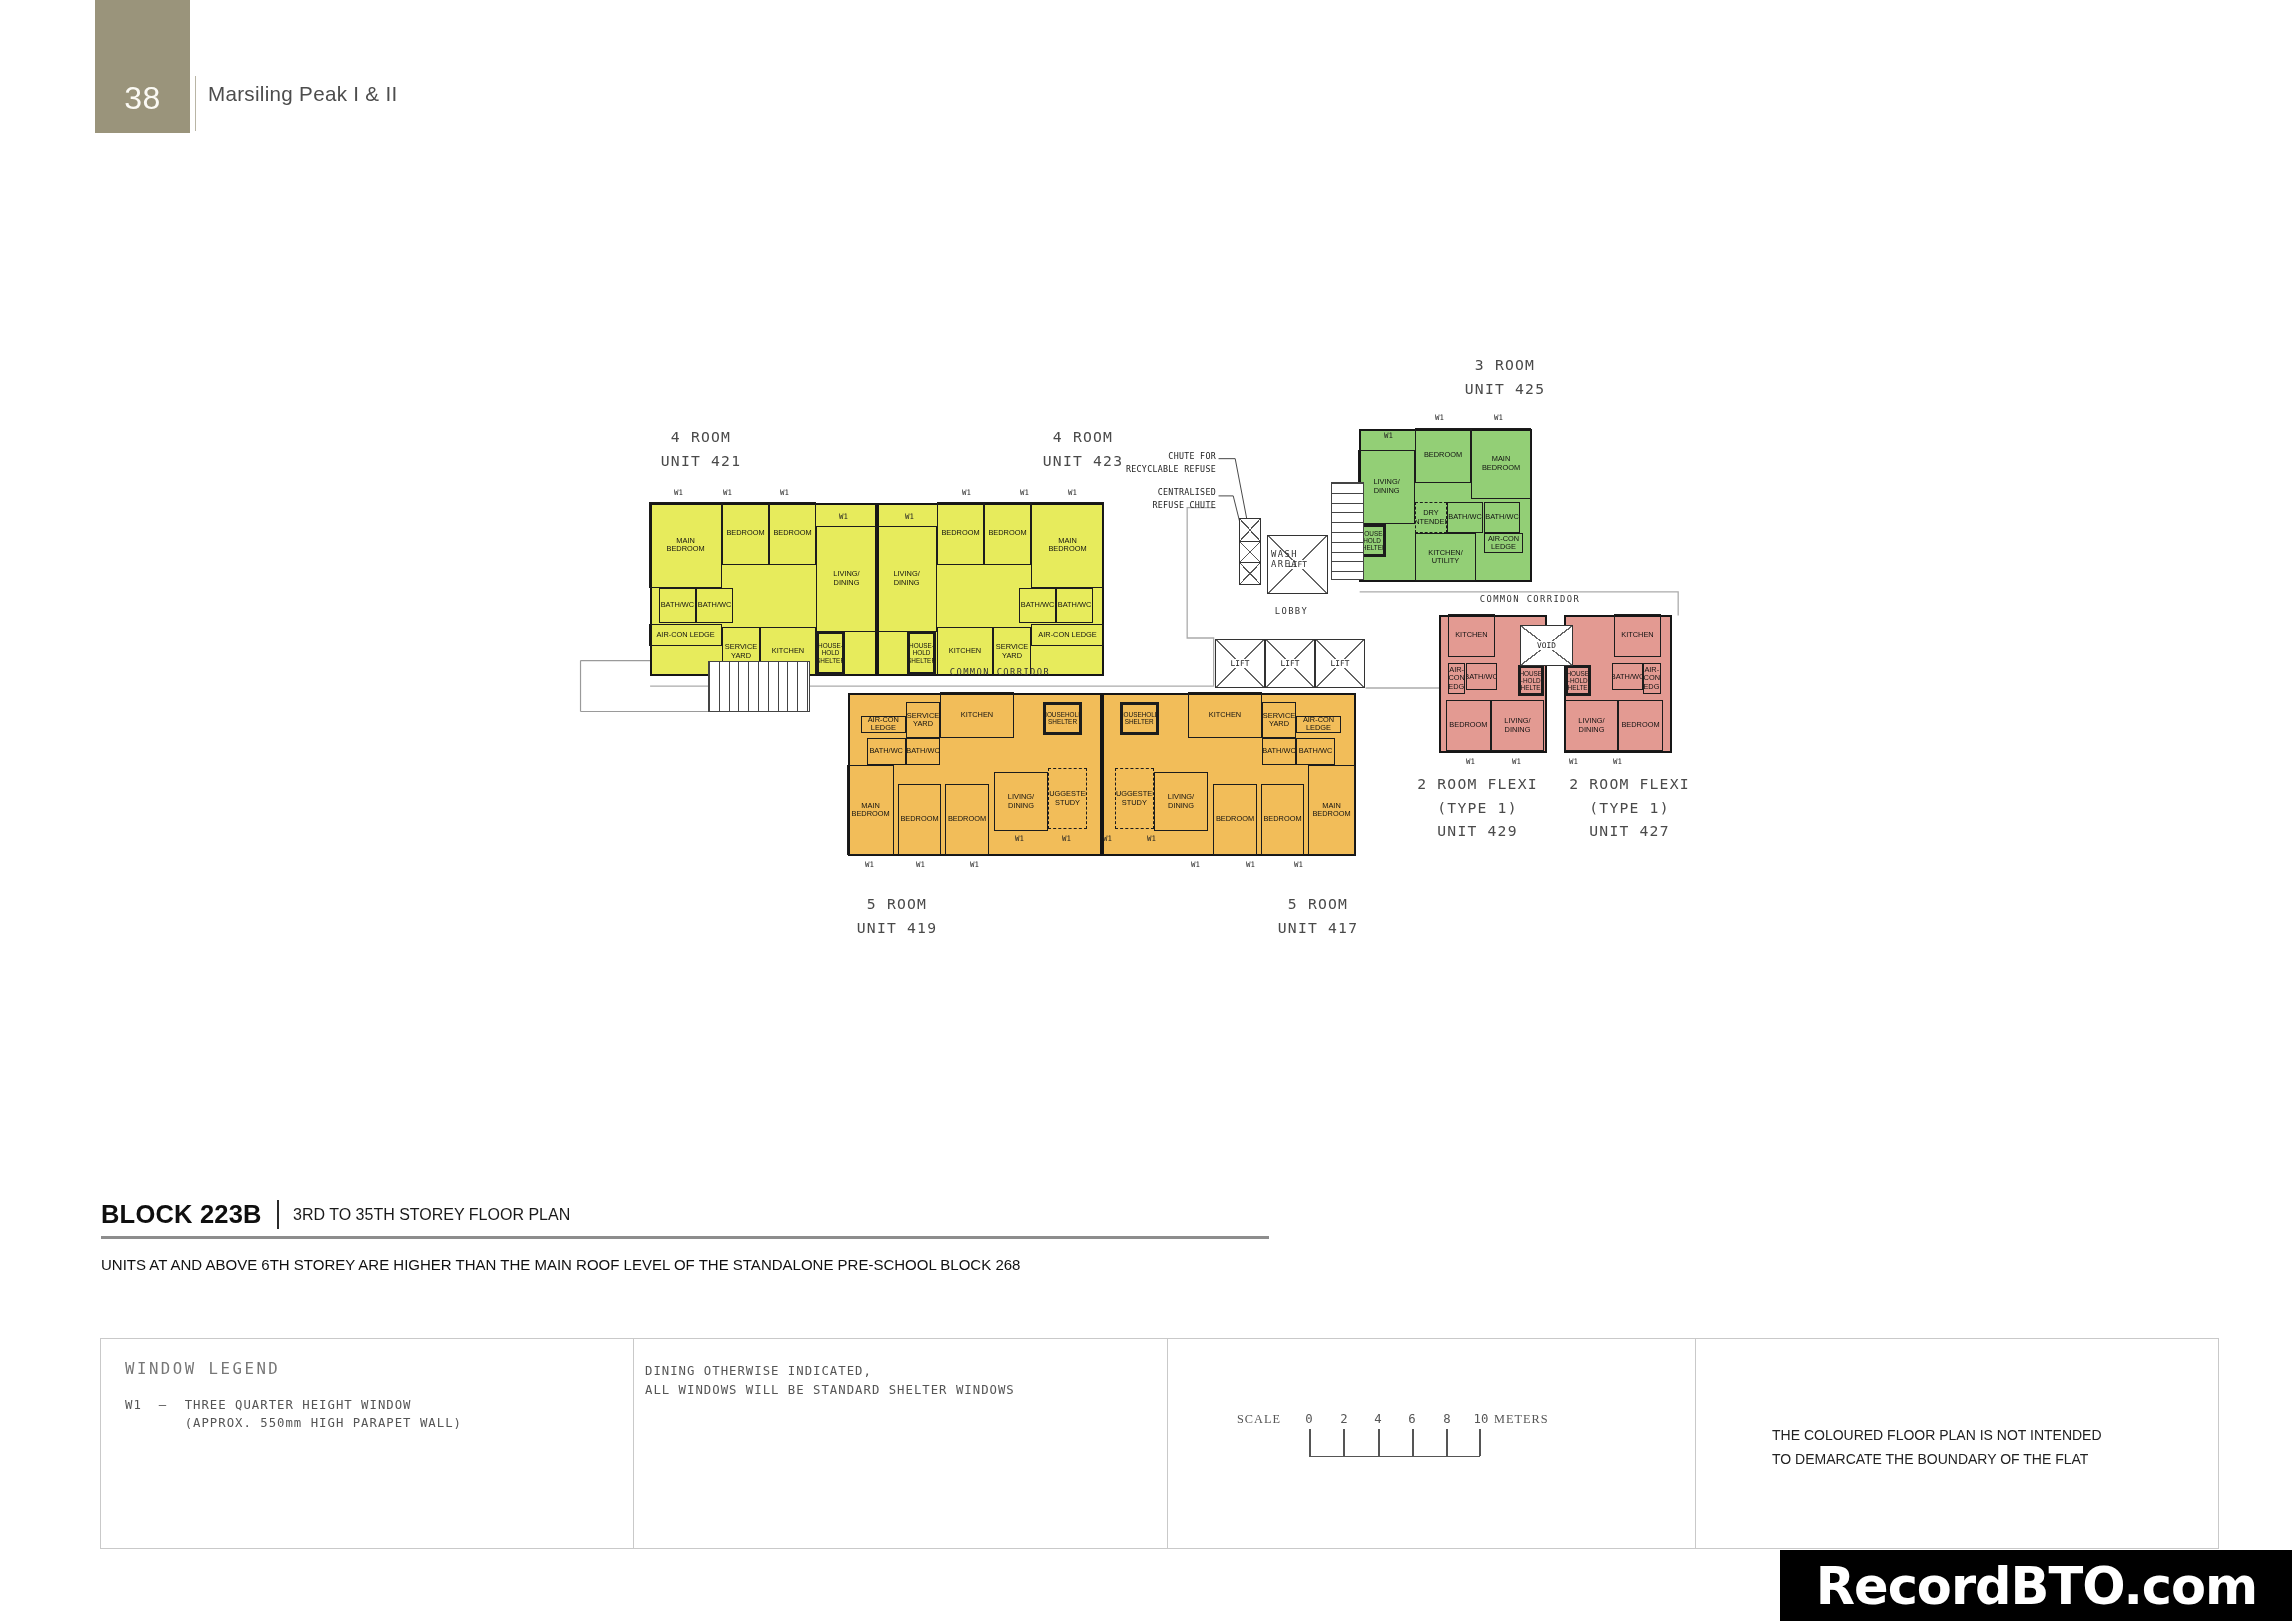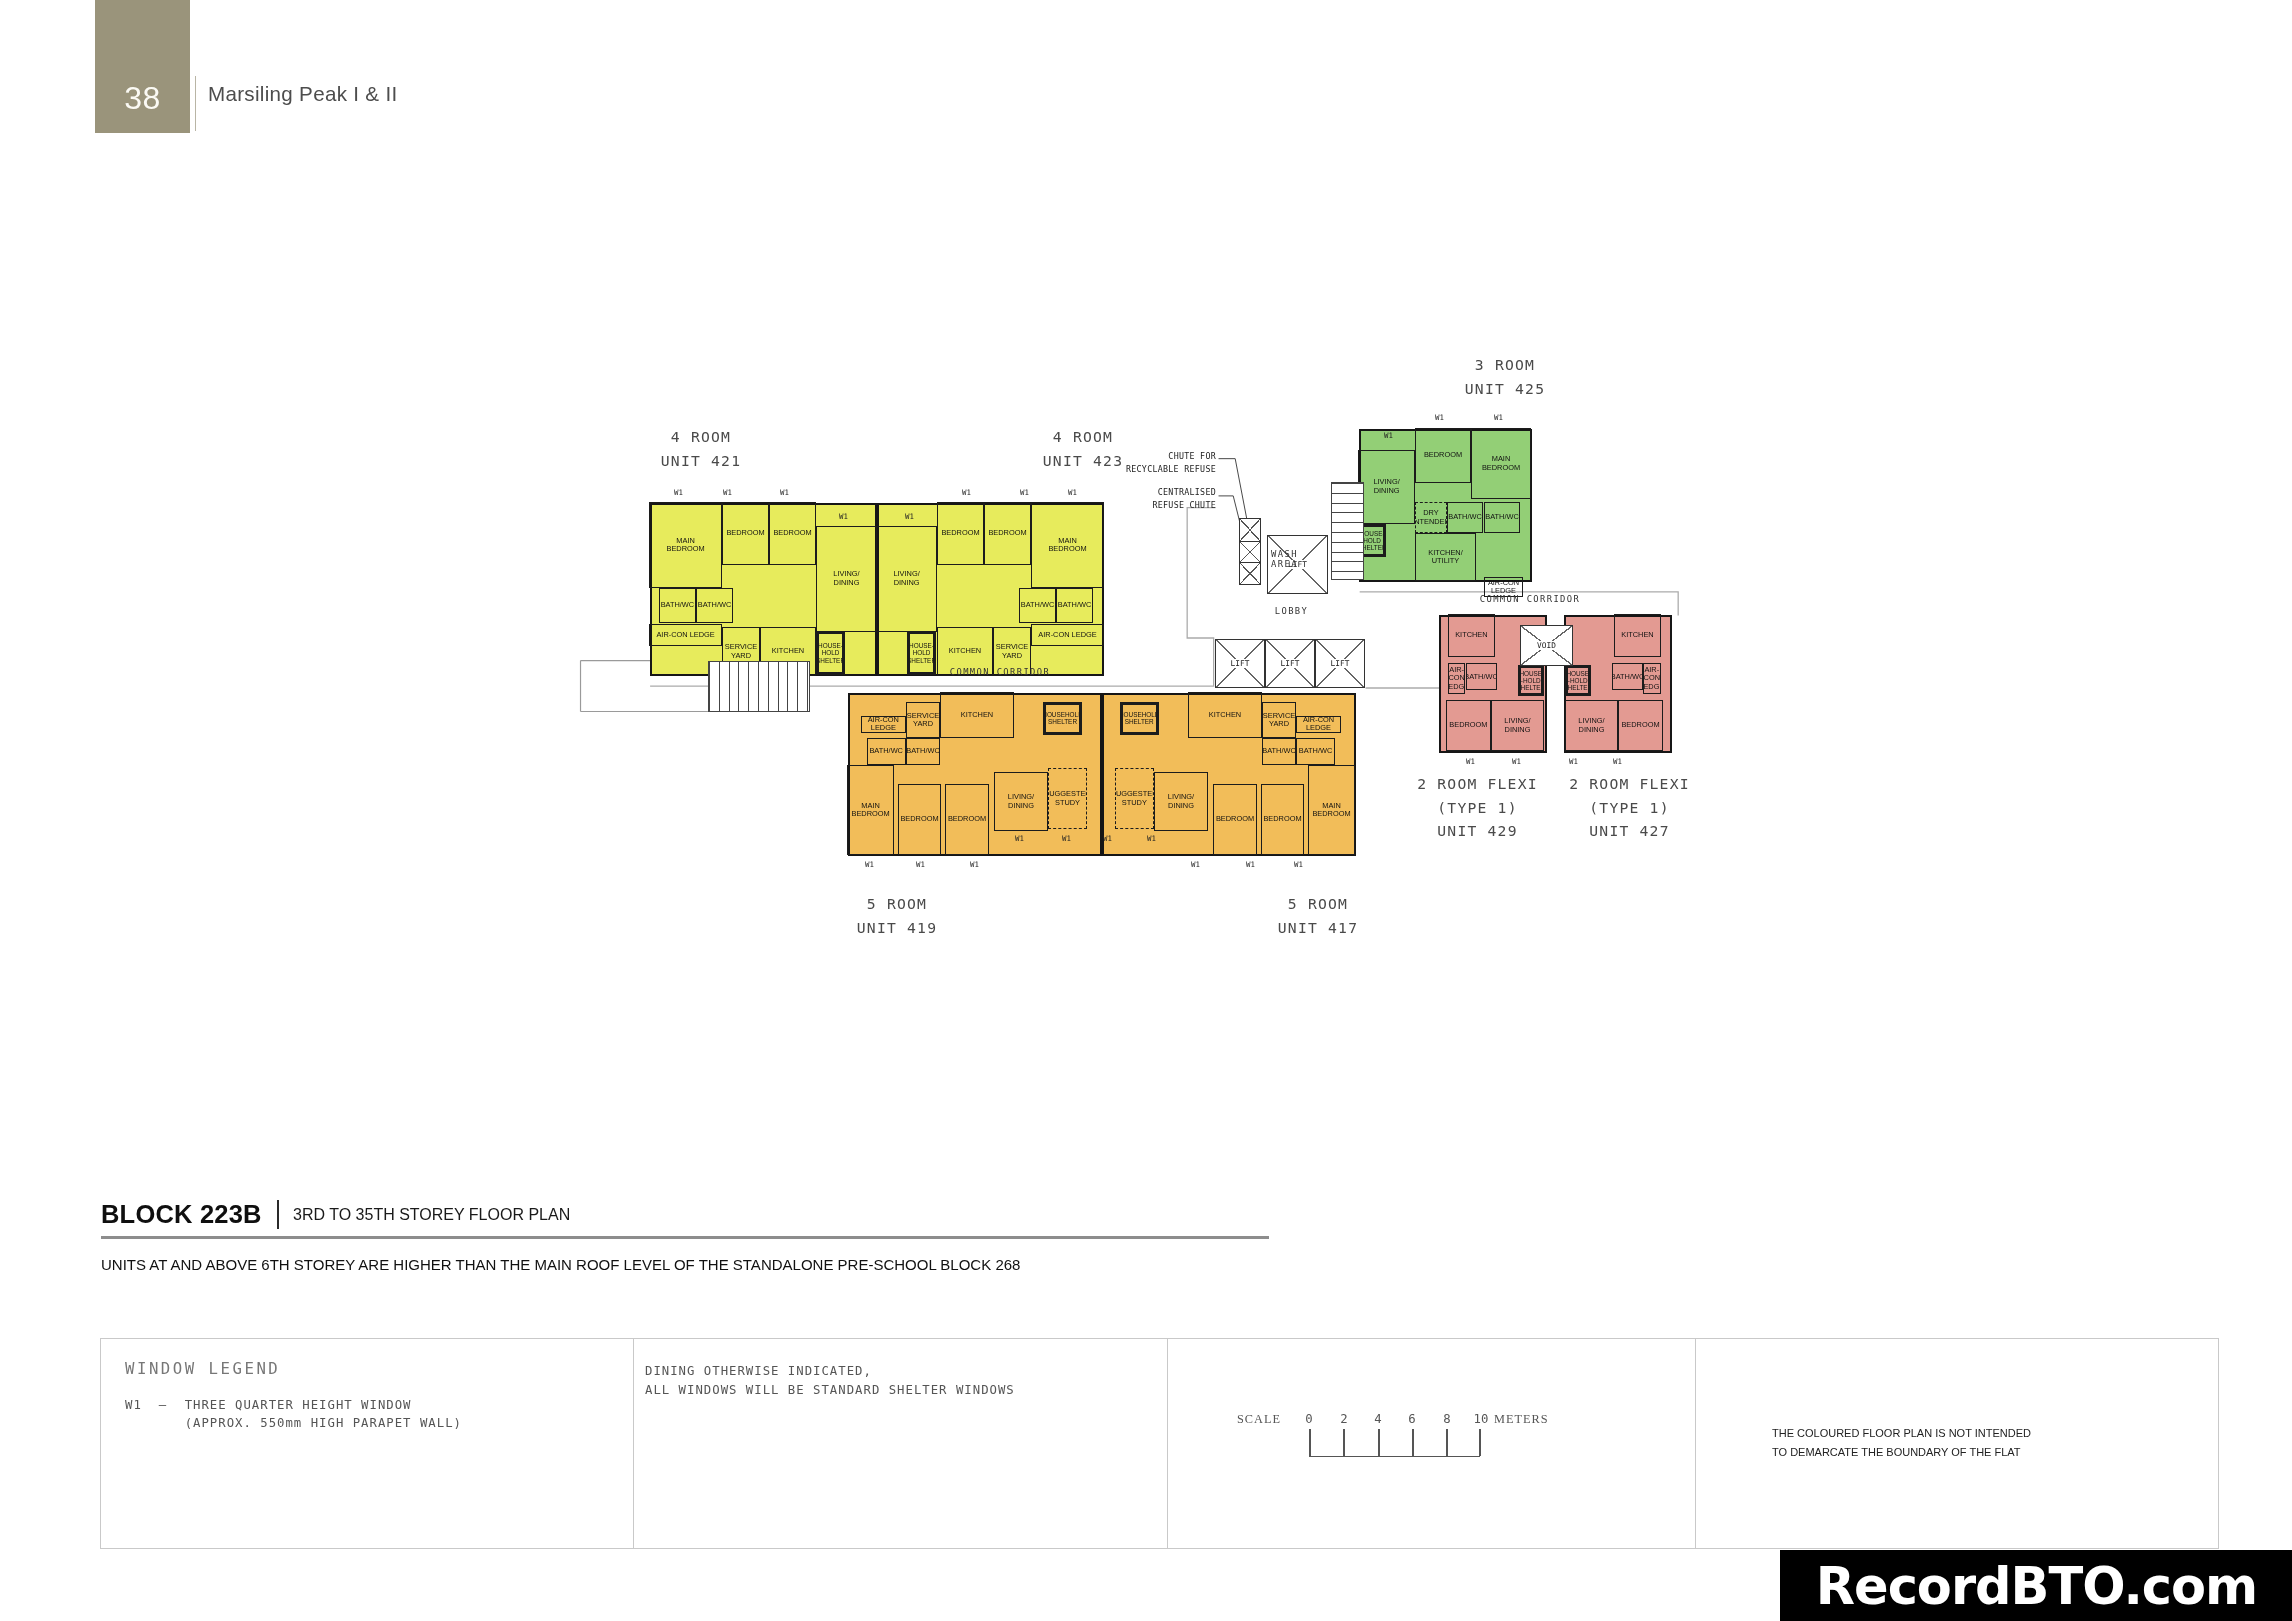--- a/index.html
+++ b/index.html
@@ -64,21 +64,21 @@
   .legend-row{position:absolute;left:125px;top:1396px;display:flex;gap:17.6px;font-size:12.3px;
               color:#555;letter-spacing:1px;font-family:"DejaVu Sans Mono",monospace;line-height:1.5;}
   .win-note{position:absolute;left:645px;top:1362px;font-size:12.3px;color:#555;letter-spacing:1px;
             line-height:1.55;font-family:"DejaVu Sans Mono",monospace;white-space:pre-line;}
   .scale-label{position:absolute;top:1412px;font-size:12.3px;color:#555;letter-spacing:1px;
                font-family:Liberation Serif, serif;}
   .scale-num{position:absolute;top:1412px;font-size:12.3px;color:#555;
              font-family:"DejaVu Sans Mono",monospace;transform:translateX(-50%);}
   .ruler{position:absolute;left:1309px;top:1429px;width:171px;height:27.4px;border-bottom:1.5px solid #555;}
   .ruler i{position:absolute;top:0;bottom:0;width:1.5px;background:#555;}
-  .disclaimer{position:absolute;left:1772px;top:1424px;font-size:11px;color:#222;line-height:1.7;}
+  .disclaimer{position:absolute;left:1772px;top:1424px;font-size:14px;color:#222;line-height:1.7;}
 
   
   .watermark{position:absolute;left:1780px;top:1550px;width:513px;height:72px;background:#000;
              display:flex;align-items:center;justify-content:center;color:#fff;
              font-family:"DejaVu Sans",sans-serif;font-weight:bold;font-size:51px;letter-spacing:-1px;}
   svg.overlay{position:absolute;left:0;top:0;pointer-events:none;}
 </style>
 </head>
 <body>
 
@@ -137,21 +137,21 @@
       <div class="room" style="left: 54px; top: -2.9px; width: 56px; height: 55px;">BEDROOM</div>
       <div class="room" style="left: 110px; top: -2.9px; width: 60px; height: 71px;">MAIN
 BEDROOM</div>
       <div class="room dashed" style="left: 54px; top: 71px; width: 32px; height: 31px;">DRY
 INTENDED</div>
       <div class="room" style="left: 86px; top: 71px; width: 36px; height: 31px;">BATH/WC</div>
       <div class="room" style="left: 123px; top: 71px; width: 36px; height: 31px;">BATH/WC</div>
       <div class="room hs" style="left: -2.9px; top: 93px; width: 28px; height: 33px;">HOUSE-
 HOLD
 SHELTER</div>
-      <div class="room" style="left: 123px; top: 102px; width: 39px; height: 19.6px; margin-top: 44px;">AIR-CON
+      <div class="room" style="left: 123px; top: 102px; width: 39px; height: 19.6px;">AIR-CON
 LEDGE</div>
       <div class="room" style="left: 54px; top: 102px; width: 61px; height: 48px;">KITCHEN/
 UTILITY</div>
     </div>
     <div class="unit" style="left: 848px; top: 693px; width: 254px; height: 163px; background: rgb(242, 189, 89);">
       <div class="room" style="left: 10.8px; top: 20.6px; width: 45px; height: 17.6px;">AIR-CON LEDGE</div>
       <div class="room" style="left: 56px; top: 6.9px; width: 34px; height: 36px;">SERVICE
 YARD</div>
       <div class="room" style="left: 90px; top: -2.9px; width: 74px; height: 46px;">KITCHEN</div>
       <div class="room hs" style="left: 193px; top: 6.9px; width: 39px; height: 33px;">HOUSEHOLD

